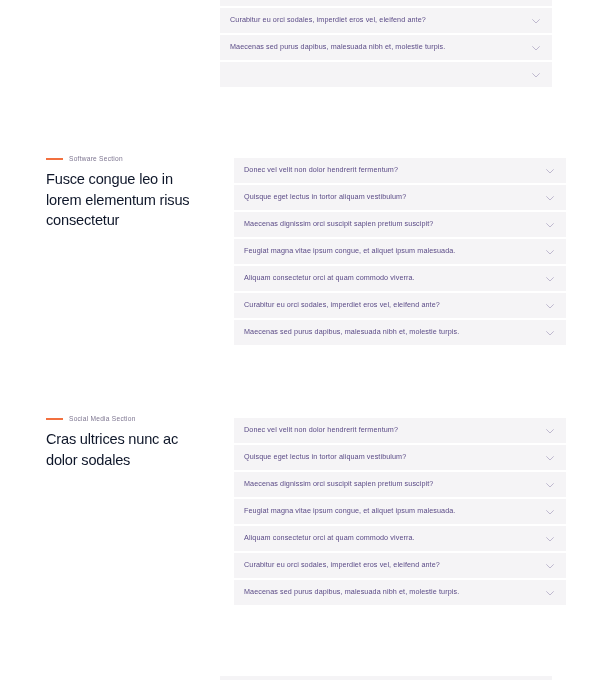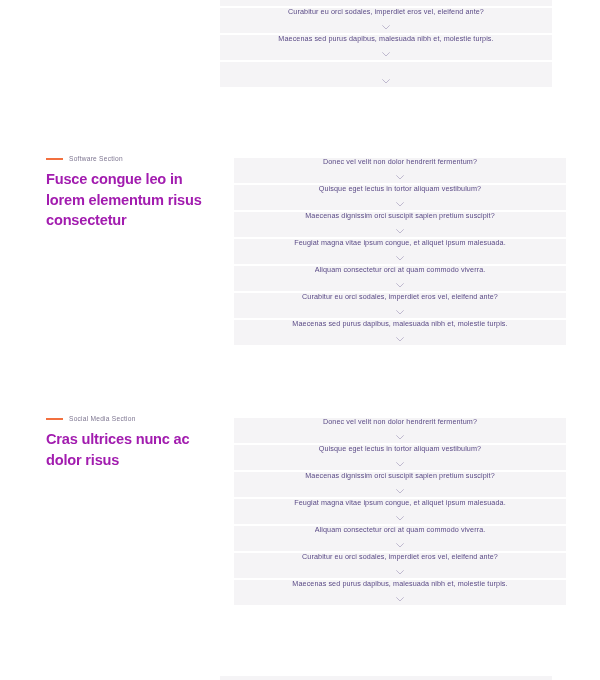--- a/index.html
+++ b/index.html
@@ -29,21 +29,20 @@
   }
   .acc-row {
     position: relative;
     background: #f5f4f6;
     height: 25px;
     margin-bottom: 2px;
     display: flex;
     align-items: center;
     padding: 0 10px 0 10px;
     box-sizing: border-box;
-    flex-direction: column;
   }
   .acc-q {
     font-size: 7.2px;
     line-height: 1.2;
     color: #5a4a86;
     letter-spacing: 0.1px;
     white-space: nowrap;
     flex: 1 1 auto;
     overflow: hidden;
   }
@@ -89,22 +88,22 @@
   }
   .eyebrow-text {
     font-size: 6.6px;
     color: #7e7691;
     letter-spacing: 0.25px;
     white-space: nowrap;
   }
   .sec-title {
     font-size: 14.6px;
     line-height: 1.42;
-    font-weight: 700;
-    color: #a21caf;
+    font-weight: 400;
+    color: #0f172a;
     letter-spacing: -0.2px;
     margin: 0;
   }
 </style>
 </head>
 <body>
 
 <div class="page">
 
   <div class="faq-block clip-top">
@@ -203,21 +202,21 @@
         </svg>
       </span>
     </div>
   </div>
 
   <div class="section-intro" style="top:415px;">
     <div class="eyebrow">
       <span class="eyebrow-dash"></span>
       <span class="eyebrow-text">Social Media Section</span>
     </div>
-    <h2 class="sec-title">Cras ultrices nunc ac dolor risus</h2>
+    <h2 class="sec-title">Cras ultrices nunc ac dolor sodales</h2>
   </div>
 
   <div class="faq-block" style="top:418px;">
     <div class="acc-row">
       <span class="acc-q">Donec vel velit non dolor hendrerit fermentum?</span>
       <span class="chev">
         <svg width="12" height="12" viewBox="0 0 12 12" fill="none">
           <path d="M2.6 4.6 L6 8 L9.4 4.6" stroke="#b9b2cb" stroke-width="0.9" stroke-linecap="round" stroke-linejoin="round"></path>
         </svg>
       </span>

